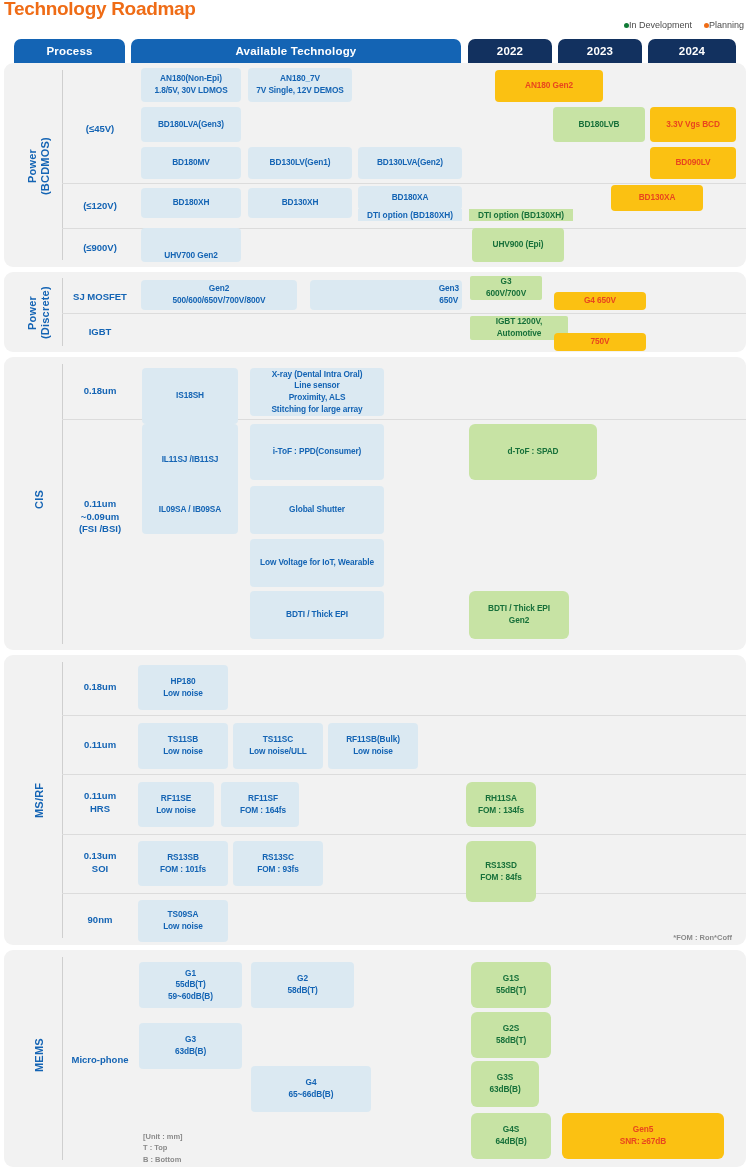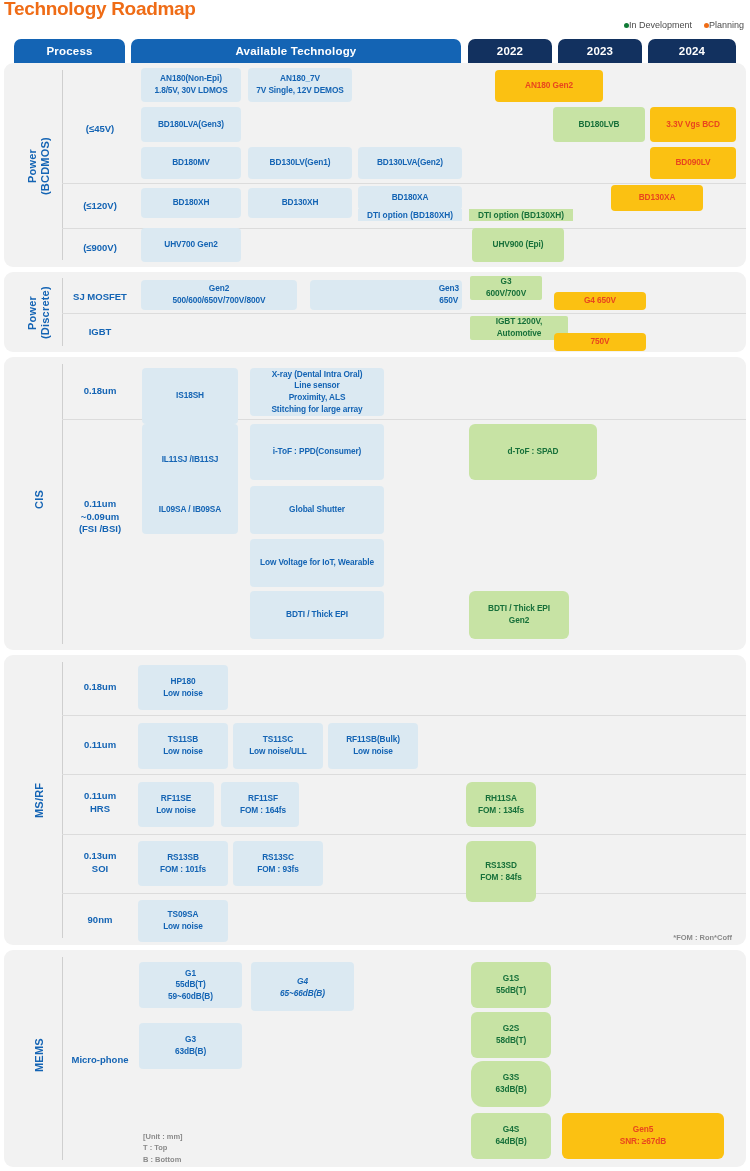--- a/index.html
+++ b/index.html
@@ -153,21 +153,21 @@
     </div>
   <div class="box b-blue" style="left:358px;top:186px;width:104px;height:24px;">
     <span>BD180XA</span>
     </div>
   <div class="box b-yellow" style="left:611px;top:185px;width:92px;height:26px;">
     <span>BD130XA</span>
     </div>
   <div class="tag tag-blue" style="left:358px;top:209px;width:104px;height:12px;justify-content:center;">DTI option (BD180XH)</div>
   <div class="tag tag-green" style="left:469px;top:209px;width:104px;height:12px;justify-content:center;">DTI option (BD130XH)</div>
 
-  <div class="box b-blue" style="left:141px;top:228px;width:100px;height:34px;">
+  <div class="box b-blue" style="left:141px;top:228px;width:100px;height:34px;align-items:flex-end;">
     <span>UHV700 Gen2</span>
     </div>
   <div class="box b-green" style="left:472px;top:228px;width:92px;height:34px;">
     <span>UHV900 (Epi)</span>
     </div>
 
   <div class="panel" style="left:4px;top:272px;width:742px;height:80px;"></div>
   <div class="vdiv" style="left:62px;top:278px;height:68px;"></div>
   <div class="cat" style="left:22px;top:282px;width:34px;height:62px;">Power<br>(Discrete)</div>
 
@@ -303,27 +303,27 @@
   <div class="box b-blue" style="left:251px;top:962px;width:103px;height:46px;">
     <span>G2<br>58dB(T)</span>
     </div>
   <div class="box b-green" style="left:471px;top:962px;width:80px;height:46px;border-radius:6px;">
     <span>G1S<br>55dB(T)</span>
     </div>
 
   <div class="box b-blue" style="left:139px;top:1023px;width:103px;height:46px;">
     <span>G3<br>63dB(B)</span>
     </div>
-  <div class="box b-blue" style="left:251px;top:965px;width:103px;height:46px;font-style:italic;">
+  <div class="box b-blue" style="left:251px;top:1066px;width:120px;height:46px;">
     <span>G4<br>65~66dB(B)</span>
     </div>
   <div class="box b-green" style="left:471px;top:1012px;width:80px;height:46px;border-radius:6px;">
     <span>G2S<br>58dB(T)</span>
     </div>
-  <div class="box b-green" style="left:471px;top:1061px;width:80px;height:46px;border-radius:12px;">
+  <div class="box b-green" style="left:471px;top:1061px;width:68px;height:46px;border-radius:6px;">
     <span>G3S<br>63dB(B)</span>
     </div>
   <div class="box b-green" style="left:471px;top:1113px;width:80px;height:46px;border-radius:6px;">
     <span>G4S<br>64dB(B)</span>
     </div>
   <div class="box b-yellow" style="left:562px;top:1113px;width:162px;height:46px;border-radius:6px;">
     <span>Gen5<br>SNR: ≥67dB</span>
     </div>
 
   <div class="note" style="left:143px;top:1131px;">[Unit : mm]<br>T : Top<br>B : Bottom</div>

